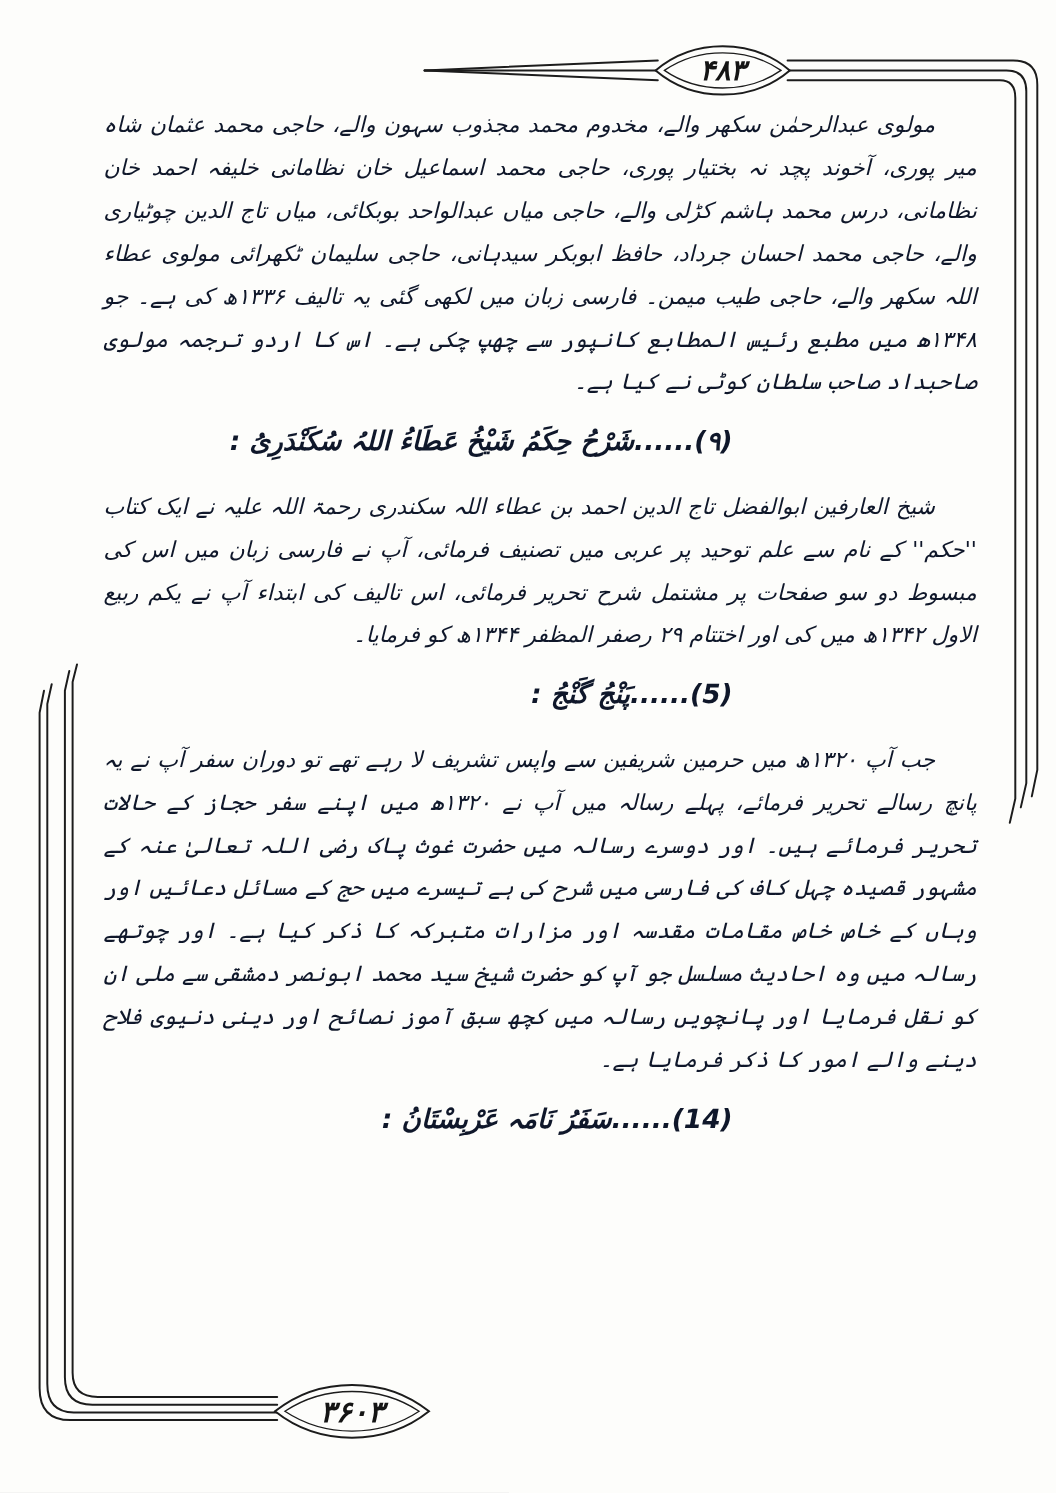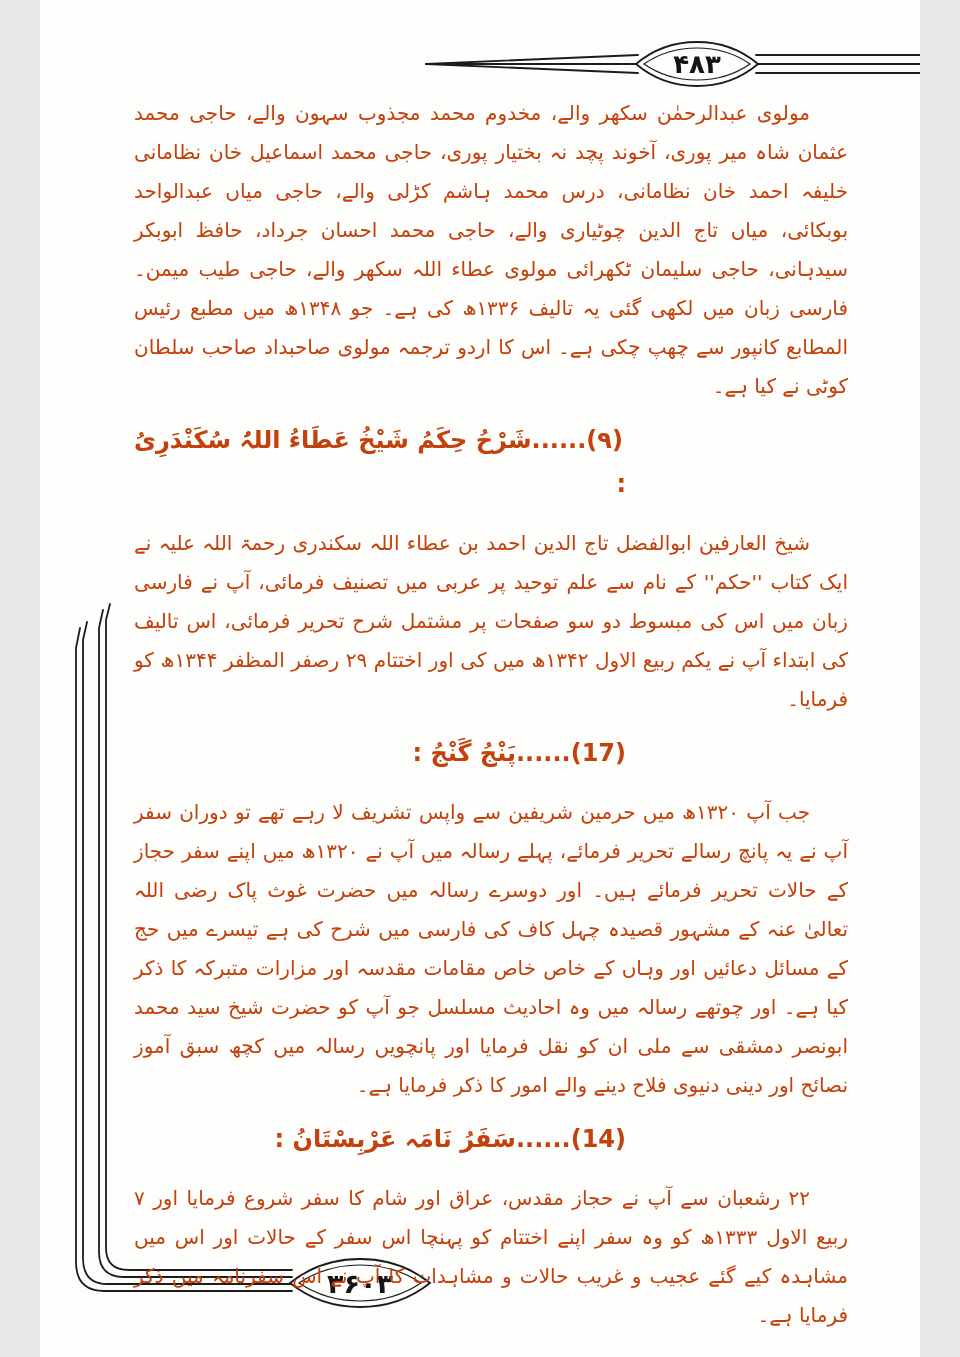--- a/index.html
+++ b/index.html
@@ -1,44 +1,45 @@
 <!DOCTYPE html>
 <html lang="ur"><head>
 <meta charset="utf-8">
 <style>
   * { box-sizing: border-box; }
   html, body { margin: 0; padding: 0; background: #e8e8e8; }
   .page {
     position: relative;
-    width: 880px;
+    width: 960px;
     height: 1357px;
     margin: 0 auto;
     background: #fdfdfb;
     overflow: hidden;
     font-family: "DejaVu Sans", sans-serif;
+    font-style: italic;
   }
   .frame {
     position: absolute;
     top: 0; left: 0;
     width: 960px; height: 1357px;
     pointer-events: none;
   }
   .cartouche-num {
     font-family: "DejaVu Sans", sans-serif;
     font-weight: bold;
     fill: #141414;
   }
   .text-block {
     position: absolute;
     top: 94px;
     right: 72px;
     left: 94px;
     direction: rtl;
     unicode-bidi: embed;
-    color: #c2410c;
+    color: #0f172a;
     font-size: 20px;
     line-height: 39px;
     text-align: justify;
     text-align-last: right;
   }
   .body-para {
     margin: 0 0 4px 0;
     text-indent: 38px;
   }
   .section-heading {
@@ -87,20 +88,19 @@
       <text class="cartouche-num" x="320" y="1293" font-size="27" text-anchor="middle">۳۶۰۳</text>
     </g>
   </svg>
 
   <main class="text-block">
     <p class="body-para">مولوی عبدالرحمٰن سکھر والے، مخدوم محمد مجذوب سہون والے، حاجی محمد عثمان شاہ میر پوری، آخوند پچد نہ بختیار پوری، حاجی محمد اسماعیل خان نظامانی خلیفہ احمد خان نظامانی، درس محمد ہاشم کڑلی والے، حاجی میاں عبدالواحد بوبکائی، میاں تاج الدین چوٹیاری والے، حاجی محمد احسان جرداد، حافظ ابوبکر سیدہانی، حاجی سلیمان ٹکھرائی مولوی عطاء اللہ سکھر والے، حاجی طیب میمن۔ فارسی زبان میں لکھی گئی یہ تالیف ۱۳۳۶ھ کی ہے۔ جو ۱۳۴۸ھ میں مطبع رئیس المطابع کانپور سے چھپ چکی ہے۔ اس کا اردو ترجمہ مولوی صاحبداد صاحب سلطان کوٹی نے کیا ہے۔</p>
 
     <h2 class="section-heading">(۹)......شَرْحُ حِکَمُ شَیْخُ عَطَاءُ اللہُ سُکَنْدَرِیُ :</h2>
     <p class="body-para">شیخ العارفین ابوالفضل تاج الدین احمد بن عطاء اللہ سکندری رحمۃ اللہ علیہ نے ایک کتاب ''حکم'' کے نام سے علم توحید پر عربی میں تصنیف فرمائی، آپ نے فارسی زبان میں اس کی مبسوط دو سو صفحات پر مشتمل شرح تحریر فرمائی، اس تالیف کی ابتداء آپ نے یکم ربیع الاول ۱۳۴۲ھ میں کی اور اختتام ۲۹ رصفر المظفر ۱۳۴۴ھ کو فرمایا۔</p>
 
-    <h2 class="section-heading">(17)......پَنْجُ گَنْجُ :</h2>
+    <h2 class="section-heading">(5)......پَنْجُ گَنْجُ :</h2>
     <p class="body-para">جب آپ ۱۳۲۰ھ میں حرمین شریفین سے واپس تشریف لا رہے تھے تو دوران سفر آپ نے یہ پانچ رسالے تحریر فرمائے، پہلے رسالہ میں آپ نے ۱۳۲۰ھ میں اپنے سفر حجاز کے حالات تحریر فرمائے ہیں۔ اور دوسرے رسالہ میں حضرت غوث پاک رضی اللہ تعالیٰ عنہ کے مشہور قصیدہ چہل کاف کی فارسی میں شرح کی ہے تیسرے میں حج کے مسائل دعائیں اور وہاں کے خاص خاص مقامات مقدسہ اور مزارات متبرکہ کا ذکر کیا ہے۔ اور چوتھے رسالہ میں وہ احادیث مسلسل جو آپ کو حضرت شیخ سید محمد ابونصر دمشقی سے ملی ان کو نقل فرمایا اور پانچویں رسالہ میں کچھ سبق آموز نصائح اور دینی دنیوی فلاح دینے والے امور کا ذکر فرمایا ہے۔</p>
 
     <h2 class="section-heading">(14)......سَفَرُ نَامَہ عَرْبِسْتَانُ :</h2>
-    <p class="body-para">۲۲ رشعبان سے آپ نے حجاز مقدس، عراق اور شام کا سفر شروع فرمایا اور ۷ ربیع الاول ۱۳۳۳ھ کو وہ سفر اپنے اختتام کو پہنچا اس سفر کے حالات اور اس میں مشاہدہ کیے گئے عجیب و غریب حالات و مشاہدات کا آپ نے اس سفرنامہ میں ذکر فرمایا ہے۔</p>
   </main>
 
 </div>
 
 </body></html>

